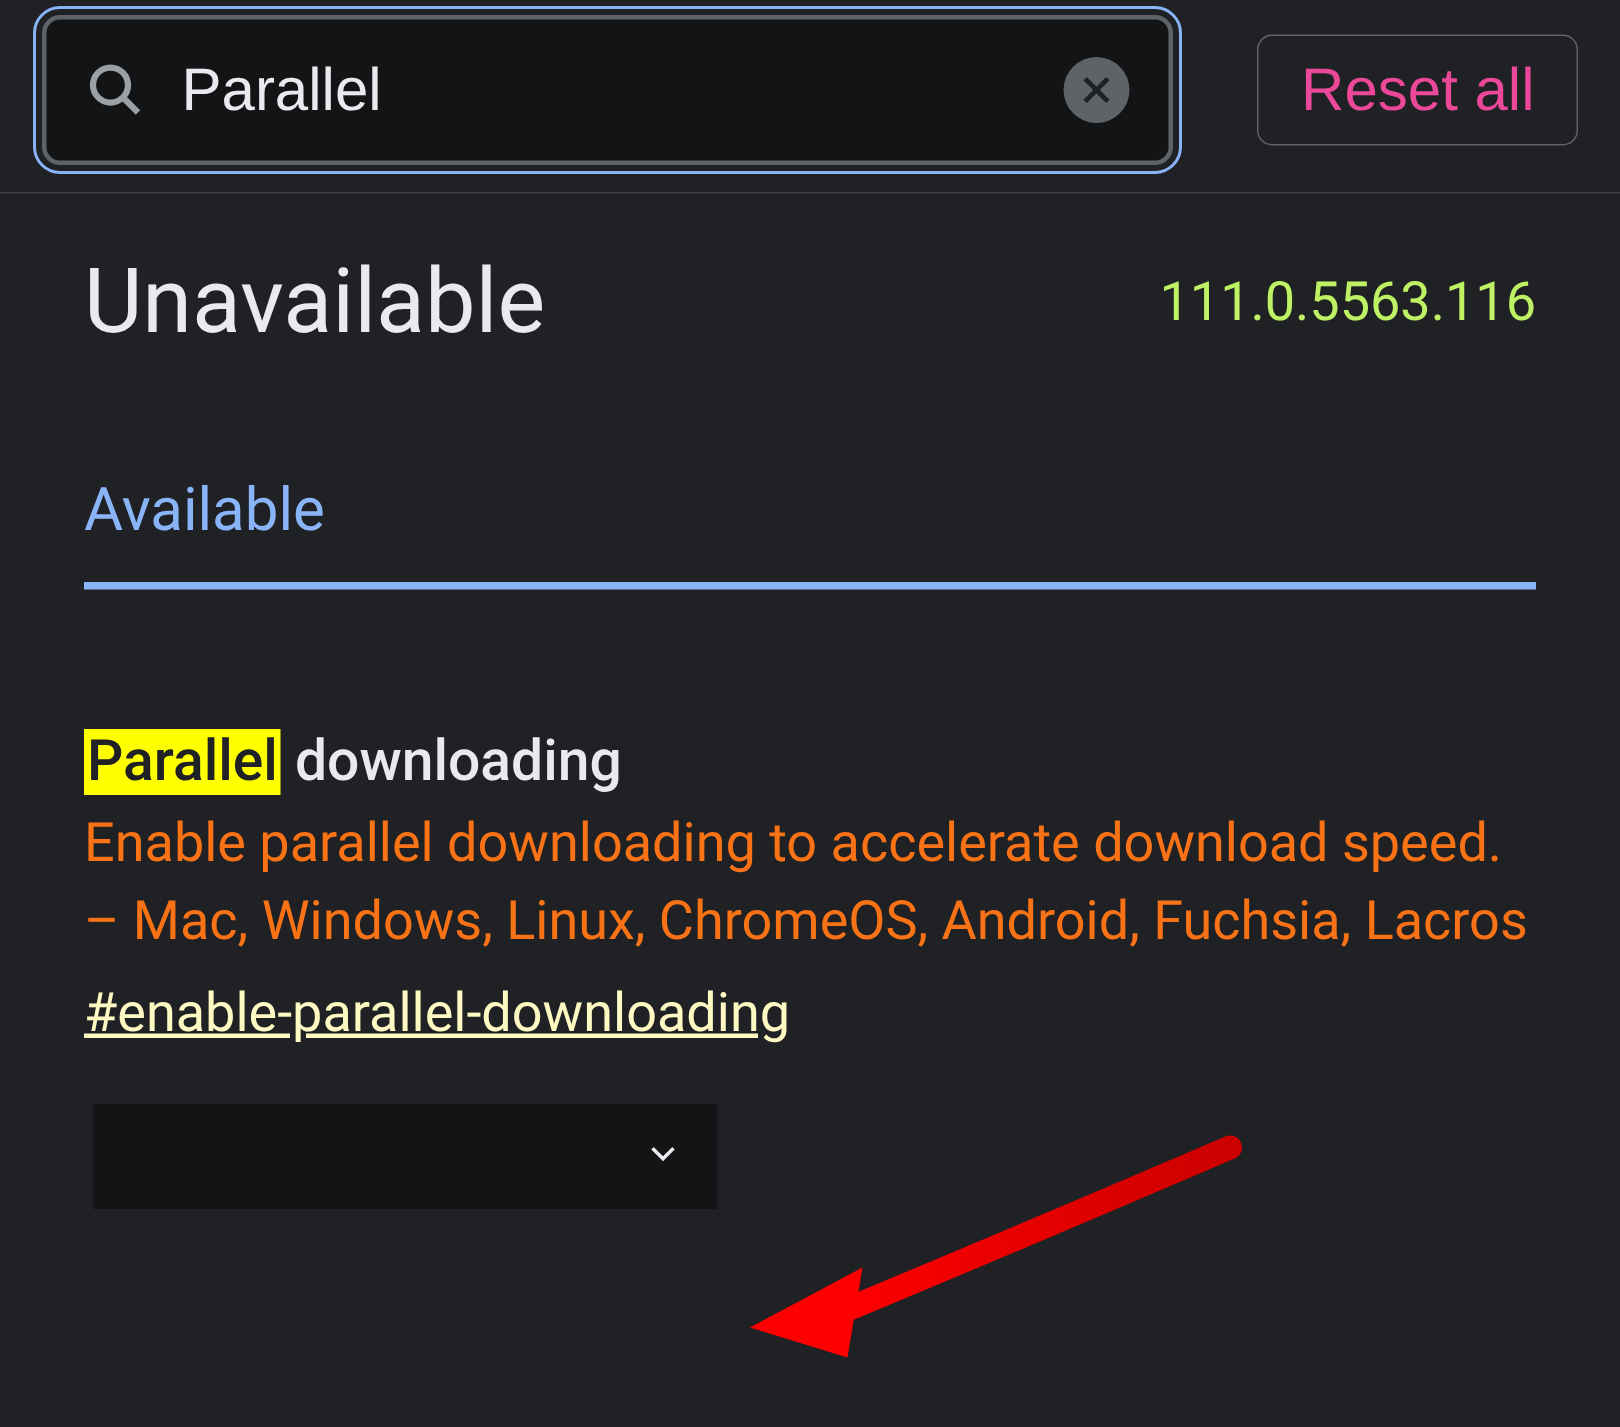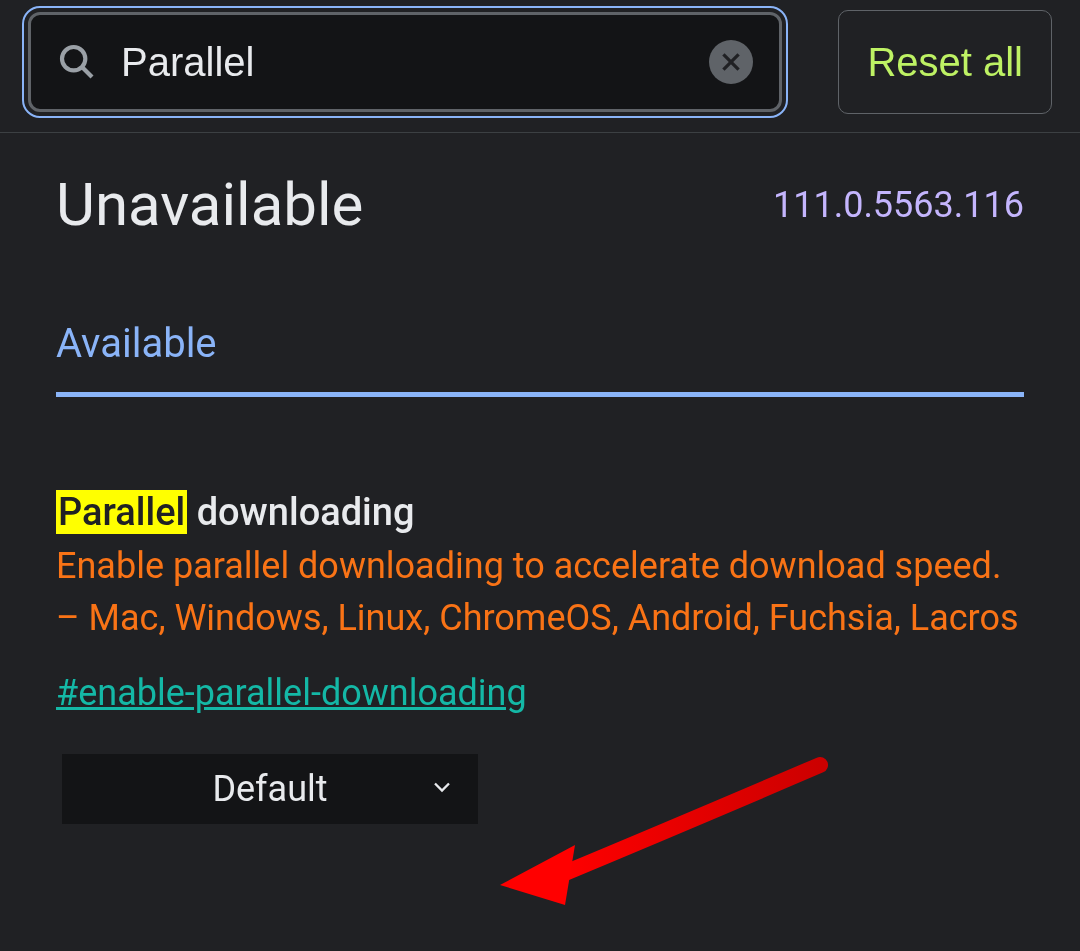--- a/index.html
+++ b/index.html
@@ -59,44 +59,44 @@
     justify-content: center;
     cursor: pointer;
   }
   .clear-btn svg {
     width: 26px;
     height: 26px;
   }
   .reset-btn {
     background: transparent;
     border: 1px solid #5f6368;
-    color: #bef264;
+    color: #ec4899;
     font-size: 40px;
     font-weight: 500;
     padding: 0 28px;
-    height: 104px;
+    height: 74px;
     border-radius: 10px;
     cursor: pointer;
   }
   .content {
     padding: 36px 56px;
   }
   .page-header {
     display: flex;
     align-items: center;
     justify-content: space-between;
     margin-bottom: 80px;
   }
   .page-title {
     color: #e8eaed;
     font-size: 60px;
     font-weight: 400;
   }
   .version {
-    color: #c4b5fd;
+    color: #bef264;
     font-size: 36px;
     font-weight: 400;
   }
   .tabs {
     display: flex;
     border-bottom: 1px solid #5f6368;
     margin-bottom: 94px;
   }
   .tab {
     flex: 1;
@@ -132,27 +132,26 @@
     color: #202124;
     padding: 0 2px;
   }
   .flag-desc {
     color: #f97316;
     font-size: 36px;
     line-height: 1.45;
     margin-bottom: 14px;
   }
   .flag-hash {
-    color: #14b8a6;
+    color: #fef9c3;
     font-size: 36px;
     text-decoration: underline;
     cursor: pointer;
     display: inline-block;
     margin-bottom: 40px;
-    margin-top: 14px;
   }
   .flag-select {
     background: #131416;
     border: none;
     color: #e8eaed;
     font-size: 36px;
     width: 416px;
     height: 70px;
     display: flex;
     align-items: center;
@@ -209,21 +208,20 @@
     <div class="tab active">Available</div>
   </div>
 
   <div class="flag-item">
     <div class="flag-title">
       <span class="highlight">Parallel</span><span> downloading</span>
     </div>
     <div class="flag-desc">Enable parallel downloading to accelerate download speed. – Mac, Windows, Linux, ChromeOS, Android, Fuchsia, Lacros</div>
     <a class="flag-hash">#enable-parallel-downloading</a>
     <div class="flag-select">
-      <span>Default</span>
       <span class="chevron">
         <svg width="28" height="28" viewBox="0 0 24 24" fill="none" stroke="currentColor" stroke-width="2">
           <polyline points="6 9 12 15 18 9"></polyline>
         </svg>
       </span>
     </div>
   </div>
 </div>
 
 <svg class="arrow-annotation" viewBox="0 0 360 180">

